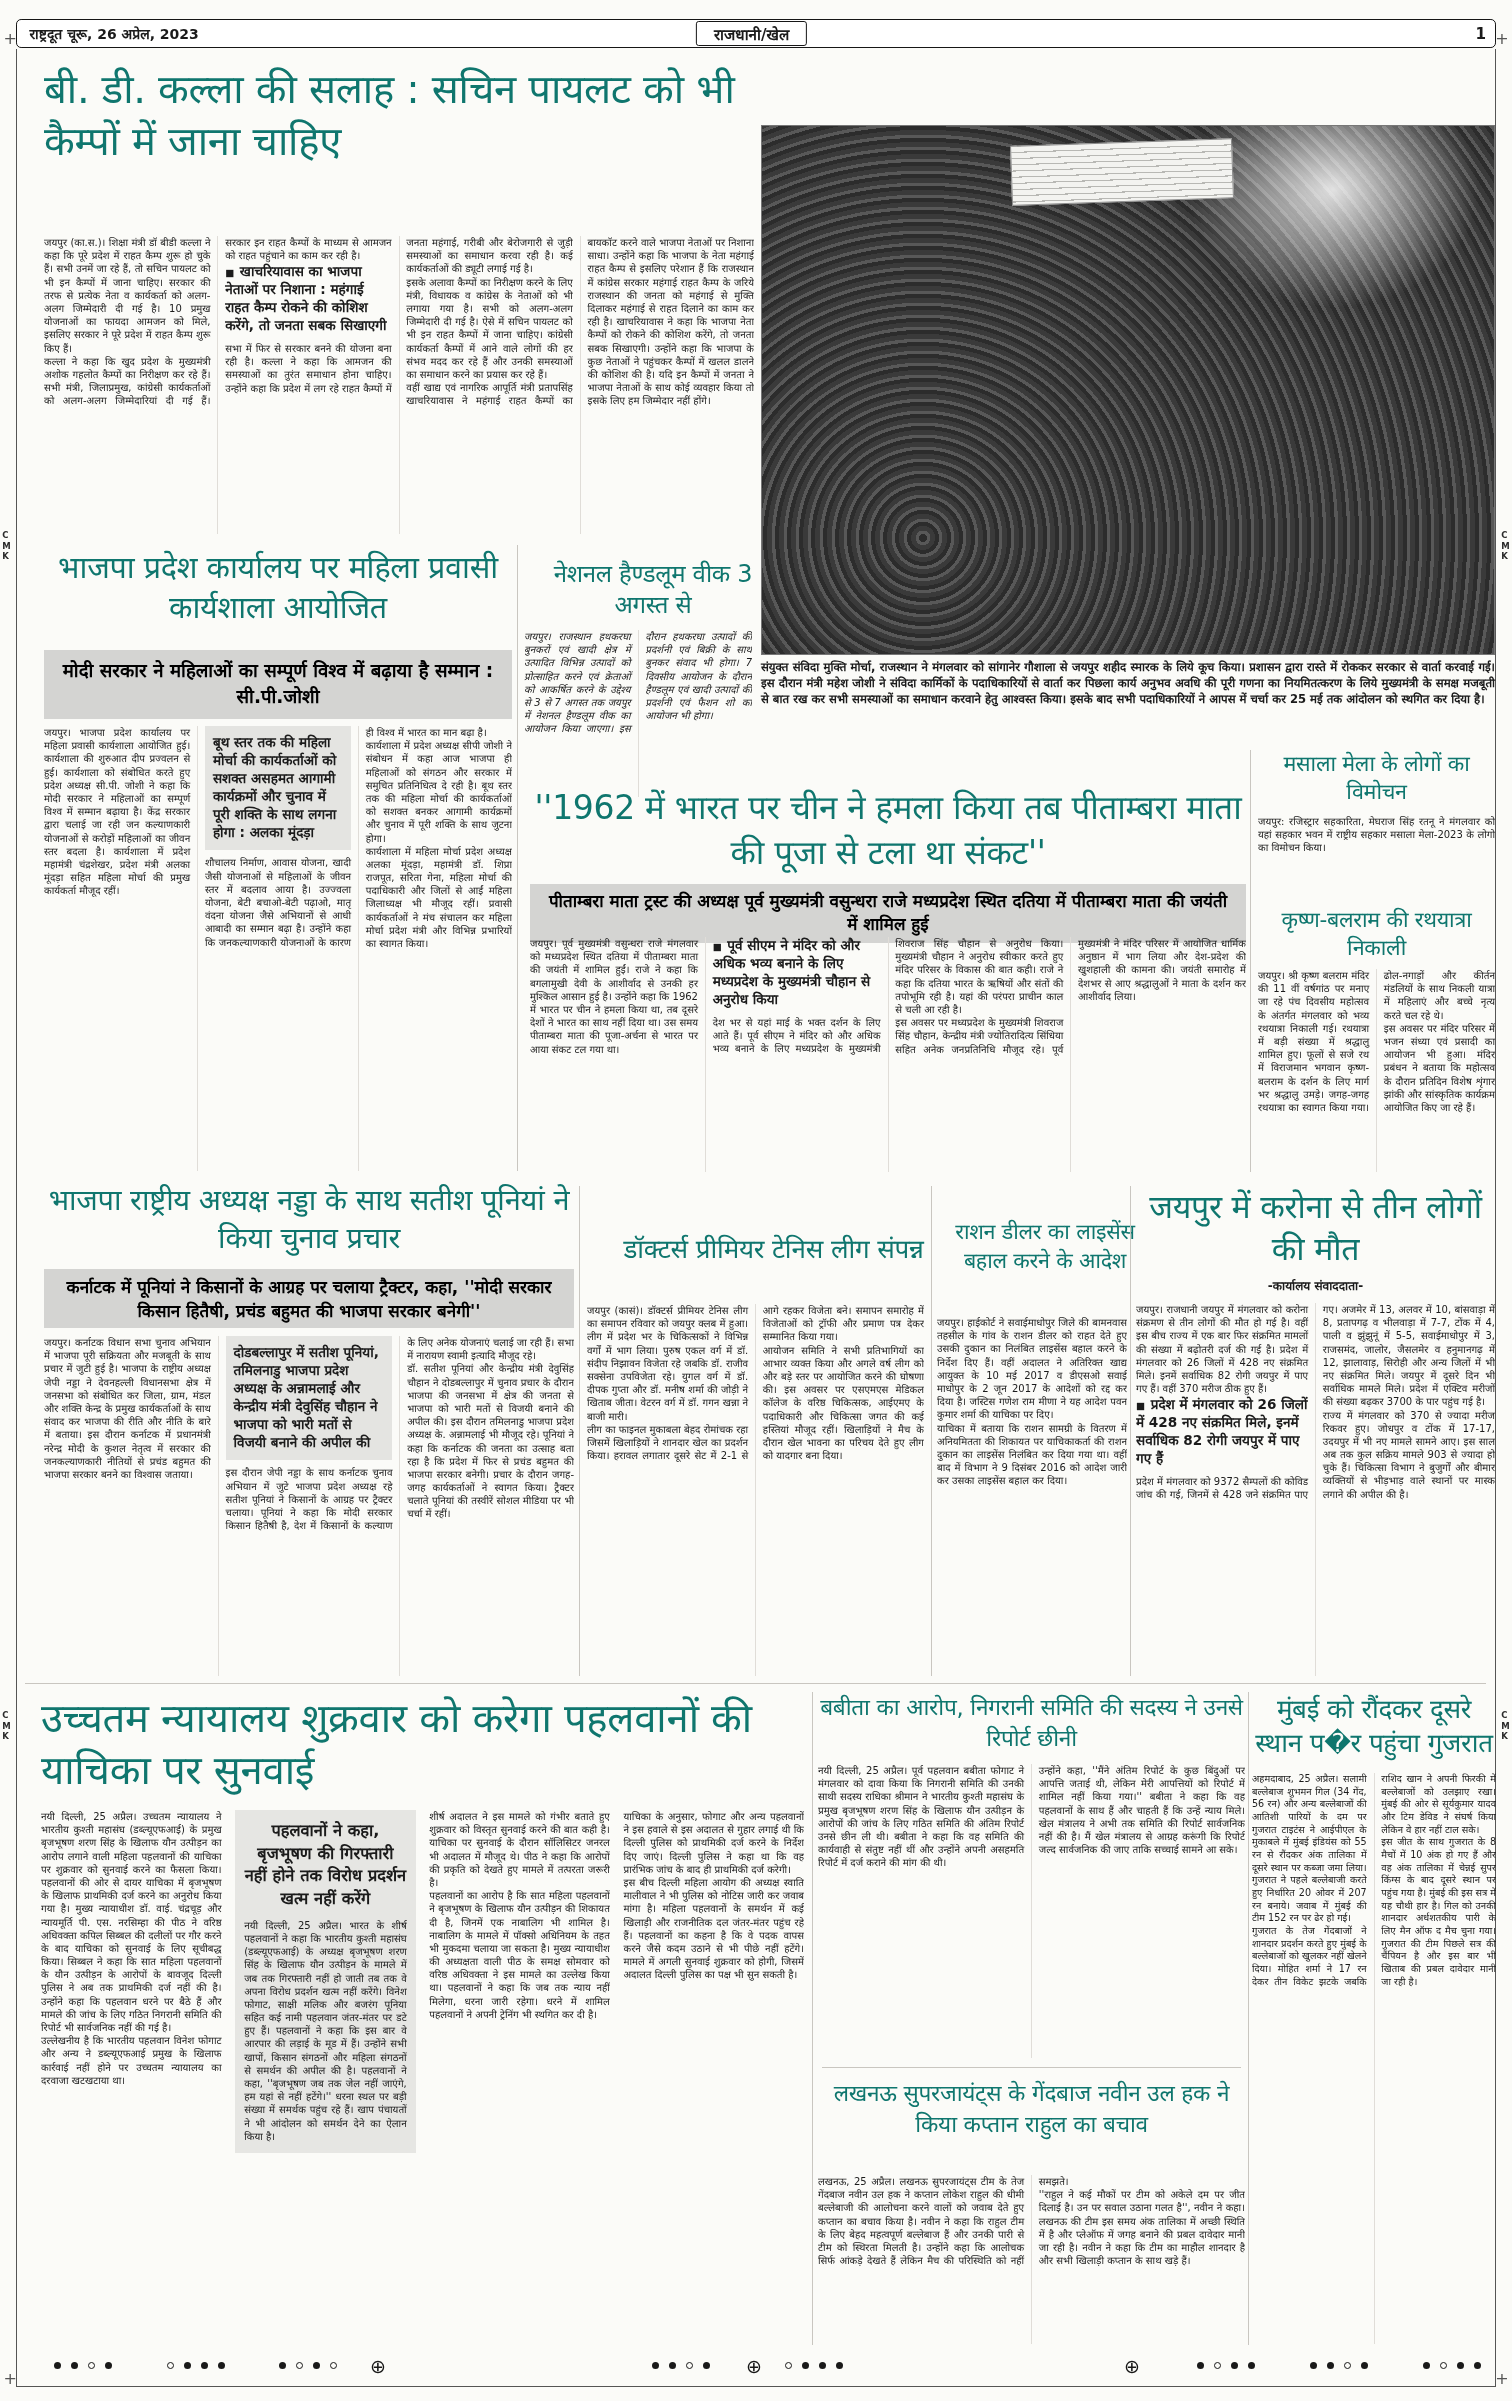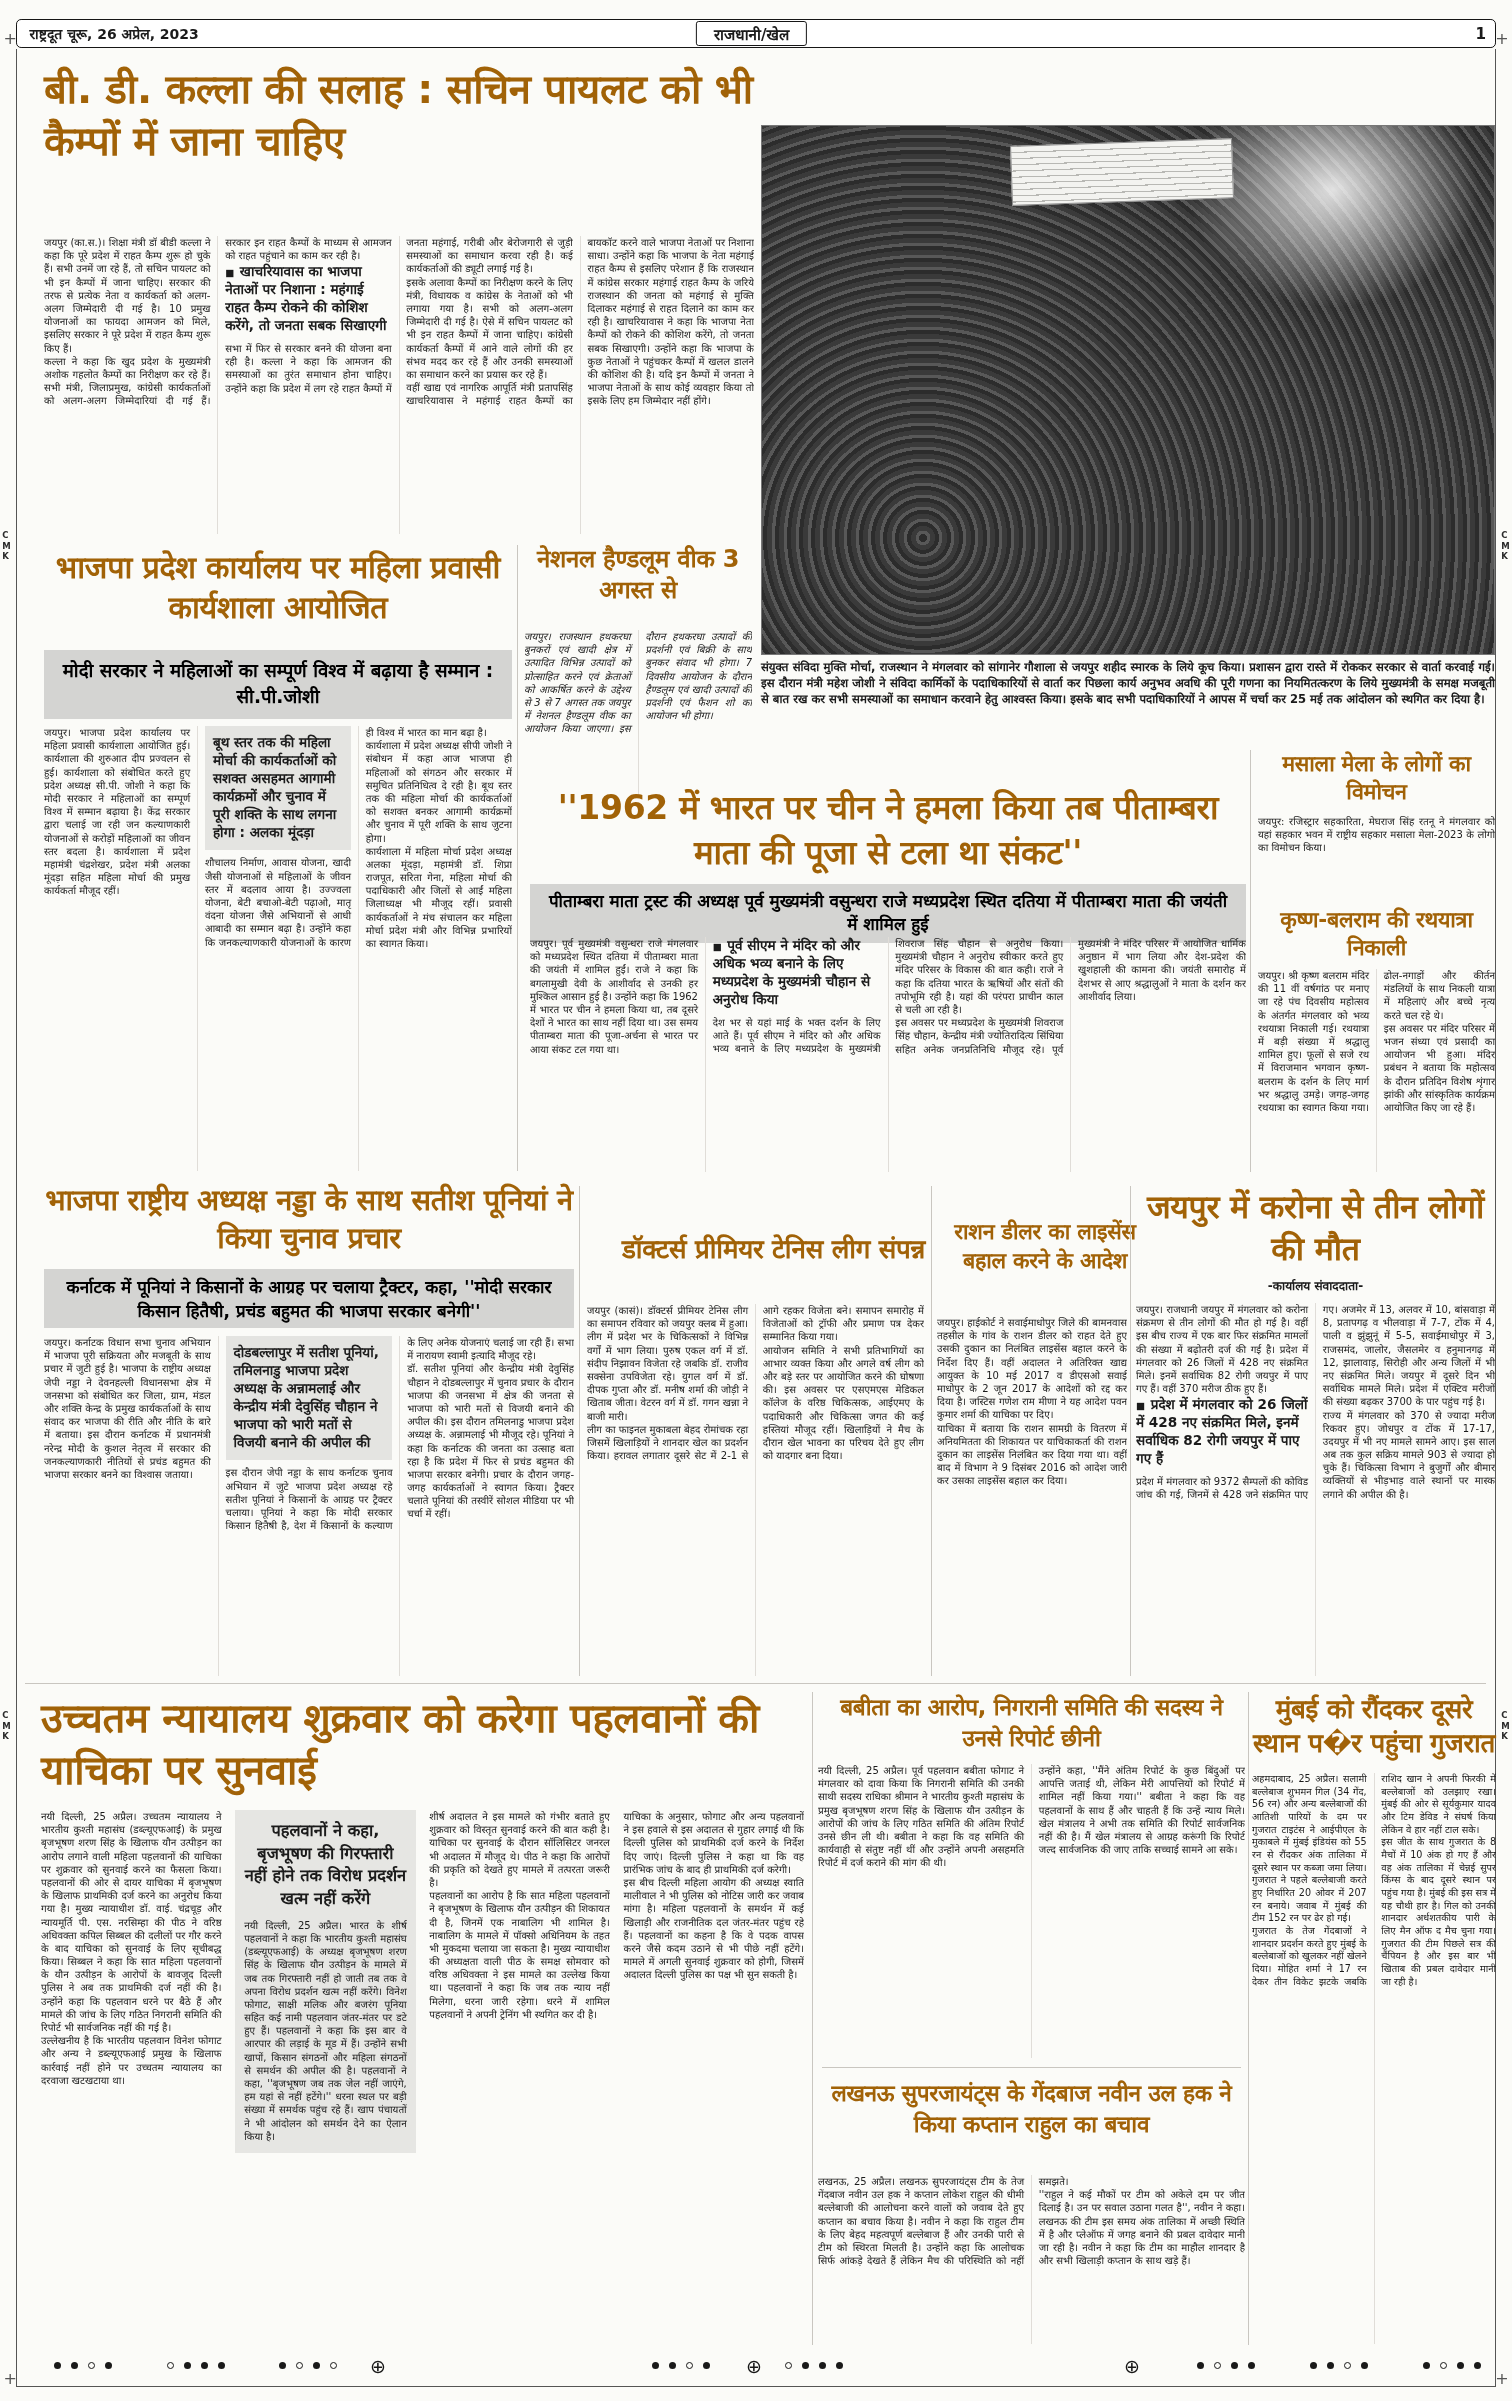--- a/index.html
+++ b/index.html
@@ -9,21 +9,21 @@
   
   .masthead{position:absolute;left:16px;top:19px;width:1480px;height:29px;border:1.4px solid #161616;
             border-radius:5.1px;display:flex;align-items:center;box-sizing:border-box;background:#fff;}
   .mh-left{font-size:14px;font-weight:600;padding-left:12.4px;}
   .mh-section{position:absolute;left:50%;transform:translateX(-54%);border:1.4px solid #161616;border-radius:2.8px;
               padding:1.7px 17px;font-size:15.2px;font-weight:700;background:#fff;}
   .mh-page{position:absolute;right:9px;font-size:15.2px;font-weight:700;}
   .framebody{position:absolute;left:16px;top:49px;width:1480px;height:2338px;box-sizing:border-box;
              border-left:0.8px solid #555;border-right:0.8px solid #555;border-bottom:0.8px solid #555;}
   
-  .hl{font-weight:700;color:#a16207;text-align:center;letter-spacing:-0.3px;}
+  .hl{font-weight:400;color:#0f766e;text-align:center;letter-spacing:-0.3px;}
   .hl-left{text-align:left;}
   .graybar{background:#d4d4d2;color:#000000;font-weight:700;text-align:center;box-sizing:border-box;}
   .byline{text-align:center;font-weight:700;font-size:12px;}
   
   .body{font-size:10px;line-height:1.32;text-align:justify;overflow:hidden;column-gap:14.7px;
         column-rule:0.6px solid #e0ddd8;}
   .body span.p{display:block;white-space:pre-line;}
   .cols2{column-count:2;} .cols3{column-count:3;} .cols4{column-count:4;}
   .inset{font-weight:700;font-size:13.6px;line-height:1.32;margin:1.1px 0 6.8px;break-inside:avoid;
          display:block;text-align:left;}
@@ -119,21 +119,21 @@
     <div class="body cols3 abs" style="left:44px;top:726px;width:468px;height:445px;">
       <span class="p">जयपुर। भाजपा प्रदेश कार्यालय पर महिला प्रवासी कार्यशाला आयोजित हुई। कार्यशाला की शुरुआत दीप प्रज्वलन से हुई। कार्यशाला को संबोधित करते हुए प्रदेश अध्यक्ष सी.पी. जोशी ने कहा कि मोदी सरकार ने महिलाओं का सम्पूर्ण विश्व में सम्मान बढ़ाया है। केंद्र सरकार द्वारा चलाई जा रही जन कल्याणकारी योजनाओं से करोड़ों महिलाओं का जीवन स्तर बदला है। कार्यशाला में प्रदेश महामंत्री चंद्रशेखर, प्रदेश मंत्री अलका मूंदड़ा सहित महिला मोर्चा की प्रमुख कार्यकर्ता मौजूद रहीं।</span>
       <div class="inset graybg"><span>बूथ स्तर तक की महिला मोर्चा की कार्यकर्ताओं को सशक्त असहमत आगामी कार्यक्रमों और चुनाव में पूरी शक्ति के साथ लगना होगा : अलका मूंदड़ा</span></div>
       <span class="p">शौचालय निर्माण, आवास योजना, खादी जैसी योजनाओं से महिलाओं के जीवन स्तर में बदलाव आया है। उज्ज्वला योजना, बेटी बचाओ-बेटी पढ़ाओ, मातृ वंदना योजना जैसे अभियानों से आधी आबादी का सम्मान बढ़ा है। उन्होंने कहा कि जनकल्याणकारी योजनाओं के कारण ही विश्व में भारत का मान बढ़ा है।
 कार्यशाला में प्रदेश अध्यक्ष सीपी जोशी ने संबोधन में कहा आज भाजपा ही महिलाओं को संगठन और सरकार में समुचित प्रतिनिधित्व दे रही है। बूथ स्तर तक की महिला मोर्चा की कार्यकर्ताओं को सशक्त बनकर आगामी कार्यक्रमों और चुनाव में पूरी शक्ति के साथ जुटना होगा।
 कार्यशाला में महिला मोर्चा प्रदेश अध्यक्ष अलका मूंदड़ा, महामंत्री डॉ. शिप्रा राजपूत, सरिता गेना, महिला मोर्चा की पदाधिकारी और जिलों से आईं महिला जिलाध्यक्ष भी मौजूद रहीं। प्रवासी कार्यकर्ताओं ने मंच संचालन कर महिला मोर्चा प्रदेश मंत्री और विभिन्न प्रभारियों का स्वागत किया।</span>
     </div>
   </section>
 
   <section>
-    <h2 class="hl abs" style="left:524px;top:544px;width:228px;font-size:24px;line-height:1.3;margin:0;">नेशनल हैण्डलूम वीक 3 अगस्त से</h2>
+    <h2 class="hl abs" style="left:524px;top:544px;width:228px;font-size:24px;line-height:1.3;margin:15px;">नेशनल हैण्डलूम वीक 3 अगस्त से</h2>
     <div class="body cols2 abs" style="left:524px;top:630px;width:228px;height:167px;font-style:italic;">
       <span class="p">जयपुर। राजस्थान हथकरघा बुनकरों एवं खादी क्षेत्र में उत्पादित विभिन्न उत्पादों को प्रोत्साहित करने एवं क्रेताओं को आकर्षित करने के उद्देश्य से 3 से 7 अगस्त तक जयपुर में नेशनल हैण्डलूम वीक का आयोजन किया जाएगा। इस दौरान हथकरघा उत्पादों की प्रदर्शनी एवं बिक्री के साथ बुनकर संवाद भी होगा। 7 दिवसीय आयोजन के दौरान हैण्डलूम एवं खादी उत्पादों की प्रदर्शनी एवं फैशन शो का आयोजन भी होगा।</span>
     </div>
   </section>
 
   <section>
     <h2 class="hl abs" style="left:530px;top:786px;width:716px;font-size:33px;line-height:1.35;margin:0;">''1962 में भारत पर चीन ने हमला किया तब पीताम्बरा माता की पूजा से टला था संकट''</h2>
     <div class="graybar abs" style="left:530px;top:884px;width:716px;font-size:17px;line-height:1.4;padding:5.6px 13.6px;">पीताम्बरा माता ट्रस्ट की अध्यक्ष पूर्व मुख्यमंत्री वसुन्धरा राजे मध्यप्रदेश स्थित दतिया में पीताम्बरा माता की जयंती में शामिल हुई</div>
     <div class="body cols4 abs" style="left:530px;top:937px;width:716px;height:235px;">
       <span class="p">जयपुर। पूर्व मुख्यमंत्री वसुन्धरा राजे मंगलवार को मध्यप्रदेश स्थित दतिया में पीताम्बरा माता की जयंती में शामिल हुईं। राजे ने कहा कि बगलामुखी देवी के आशीर्वाद से उनकी हर मुश्किल आसान हुई है। उन्होंने कहा कि 1962 में भारत पर चीन ने हमला किया था, तब दूसरे देशों ने भारत का साथ नहीं दिया था। उस समय पीताम्बरा माता की पूजा-अर्चना से भारत पर आया संकट टल गया था।</span>

